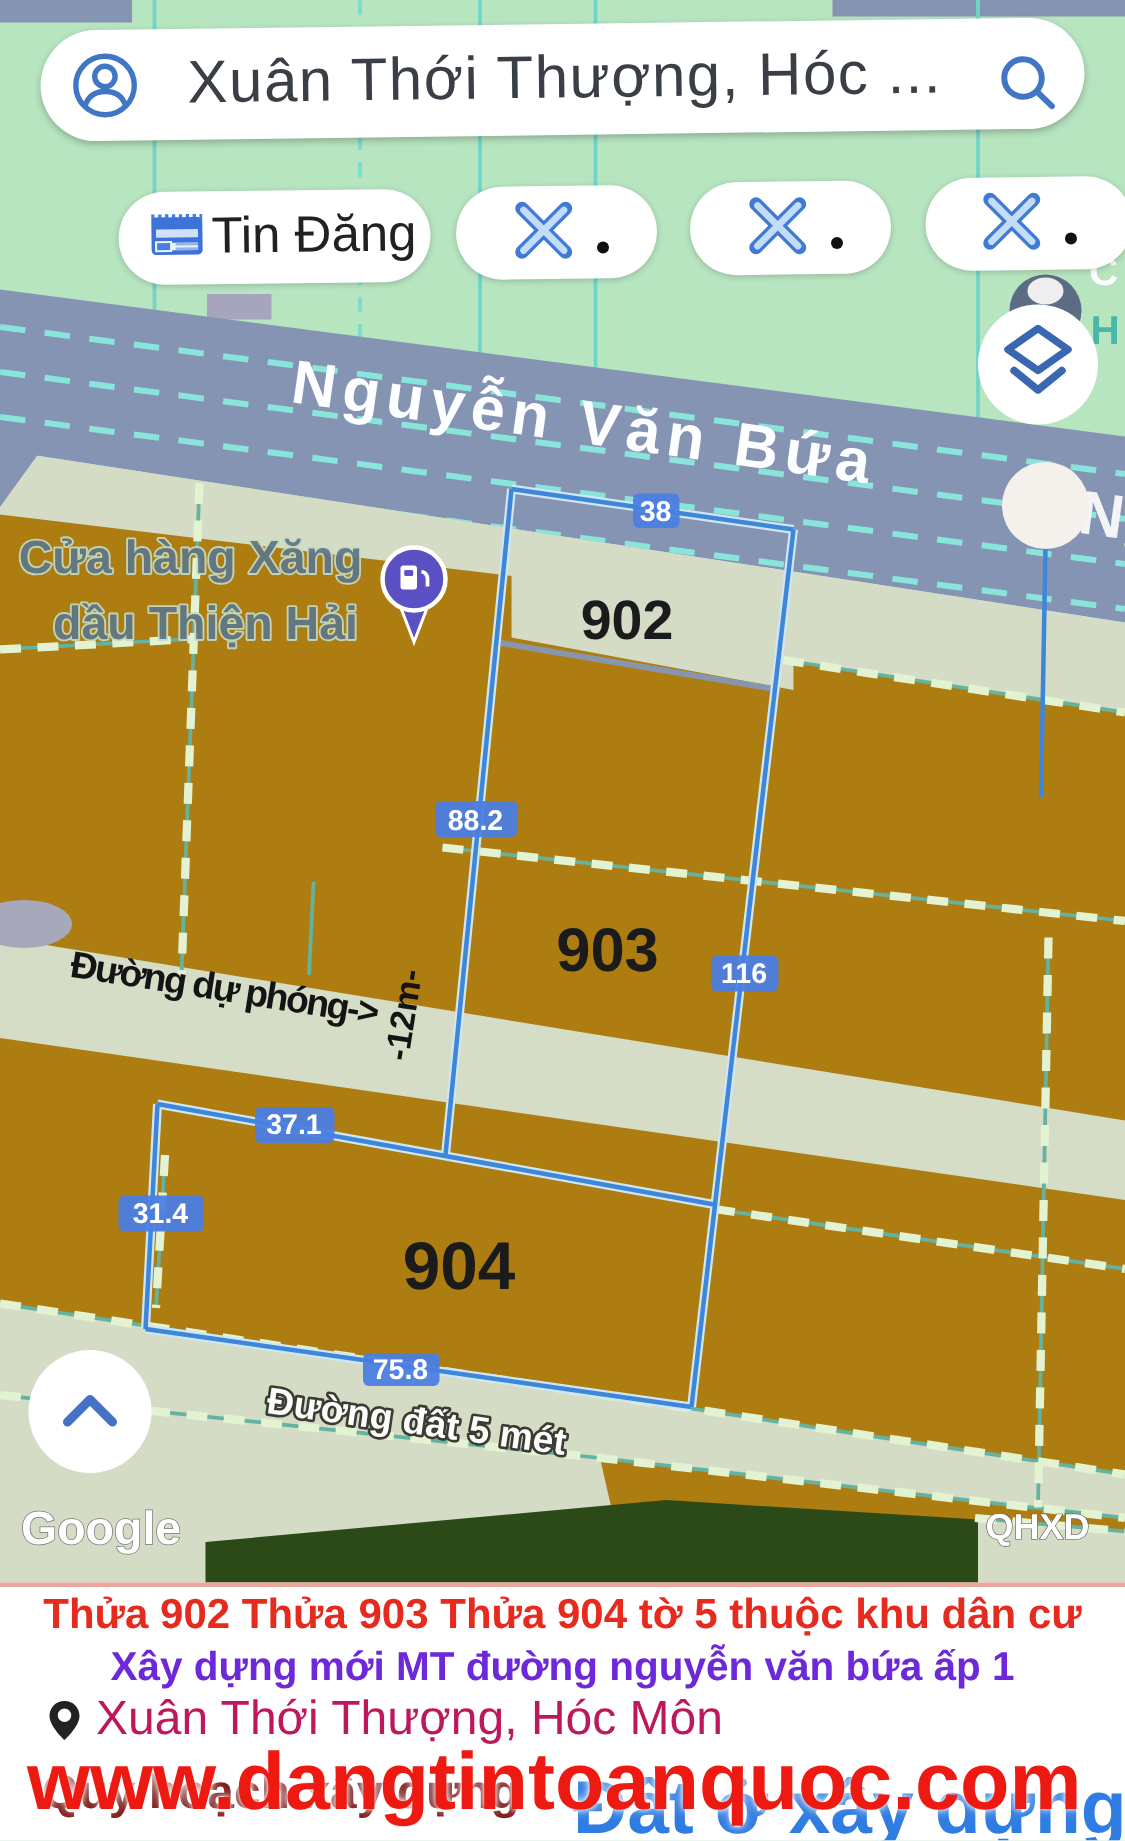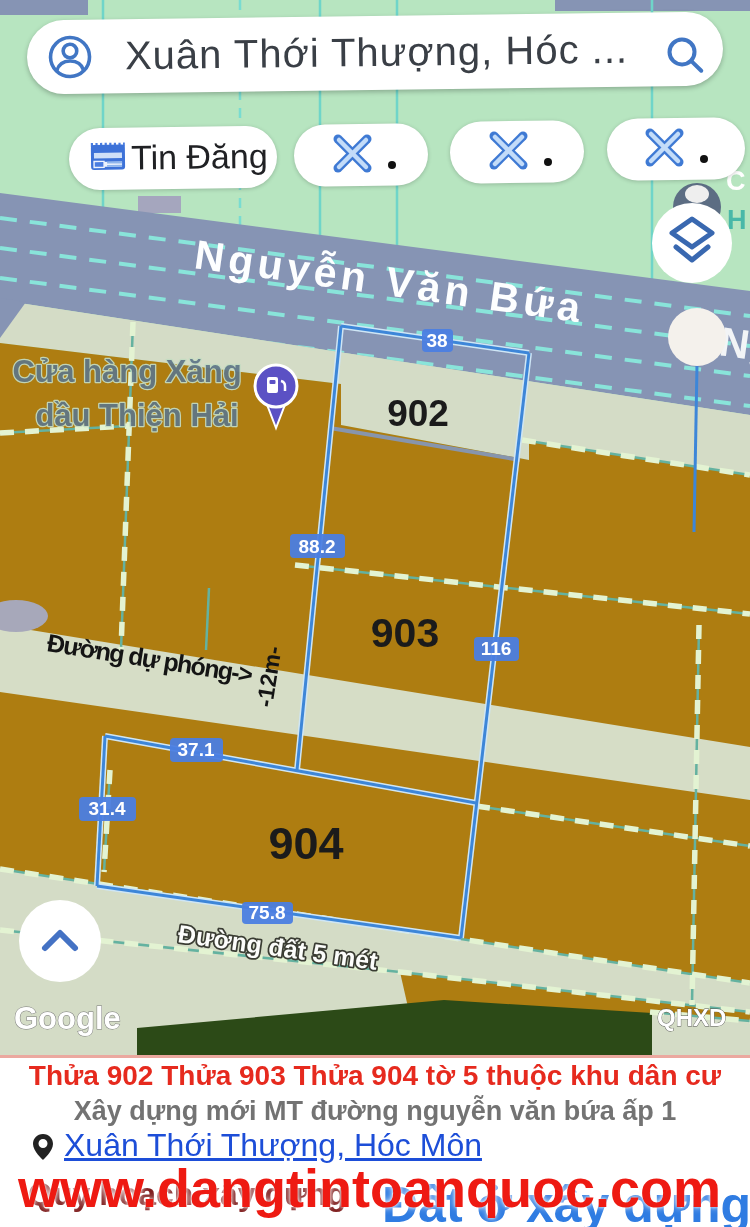--- a/index.html
+++ b/index.html
@@ -170,21 +170,21 @@
     <circle cx="23" cy="17" r="6.8" fill="none" stroke="#4176c4" stroke-width="3.6"></circle>
     <path d="M9.5,36.5 q3,-9.5 13.5,-9.5 q10.5,0 13.5,9.5" fill="none" stroke="#4176c4" stroke-width="3.6"></path>
   </svg>
   <div class="abs" style="left:98px;top:14px;font-size:40px;color:#3a3f46;letter-spacing:1px;">Xuân Thới Thượng, Hóc ...</div>
   <svg class="abs" width="44" height="44" viewBox="0 0 44 44" style="left:637px;top:22px">
     <circle cx="18" cy="18" r="12.5" fill="none" stroke="#4176c4" stroke-width="4"></circle>
     <path d="M27,27 L37,37" stroke="#4176c4" stroke-width="4" stroke-linecap="round"></path>
   </svg>
 </div>
 
-<div class="abs" style="left:0;top:0;width:682px;height:200px;pointer-events:none">
+<div class="abs" style="left:10px;top:0;width:682px;height:200px;pointer-events:none">
 
   <div class="abs" style="left:69px;top:127px;width:208px;height:62px;background:#fff;border-radius:31px;box-shadow:0 1px 4px rgba(0,0,0,0.2);transform:rotate(-0.7deg)">
     <svg class="abs" width="36" height="30" viewBox="0 0 36 30" style="left:21px;top:13px">
       <path d="M1,4 L35,4" stroke="#4a7de0" stroke-width="4" stroke-dasharray="2.2 2.4"></path>
       <rect x="1" y="4" width="34" height="25" rx="3" fill="#3d72d8"></rect>
       <rect x="4" y="12" width="28" height="5.5" fill="#cfe0f8"></rect>
       <rect x="4" y="21" width="28" height="5" fill="#edf3fd"></rect>
       <rect x="4" y="20.5" width="10" height="6" fill="#4a7de0" stroke="#edf3fd" stroke-width="1.4"></rect>
       <rect x="17" y="21" width="15" height="1.8" fill="#8fb6ec"></rect>
       <rect x="17" y="24.2" width="15" height="1.8" fill="#8fb6ec"></rect>
@@ -207,22 +207,22 @@
       </g>
       <circle cx="392" cy="165" r="4" fill="#111"></circle>
     </g>
     <use href="#tool1" x="156" y="-3"></use>
     <use href="#tool1" x="312" y="-6"></use>
   </svg>
 </div>
 
 <div class="abs" style="left:0;top:1055px;width:750px;height:172px;background:#fff;border-top:3px solid #eba89f;">
   <div class="abs" style="left:0;top:2px;width:750px;text-align:center;font-size:28px;font-weight:bold;color:#e62a1e;">Thửa 902 Thửa 903 Thửa 904 tờ 5 thuộc khu dân cư</div>
-  <div class="abs" style="left:0;top:38px;width:750px;text-align:center;font-size:27px;font-weight:bold;color:#737373;">Xây dựng mới MT đường nguyễn văn bứa ấp 1</div>
+  <div class="abs" style="left:0;top:38px;width:750px;text-align:center;font-size:27px;font-weight:bold;color:#6d28d9;">Xây dựng mới MT đường nguyễn văn bứa ấp 1</div>
   <svg class="abs" width="26" height="30" viewBox="0 0 26 30" style="left:30px;top:74px">
     <path d="M13,2 C7,2 3,6.5 3,12 C3,19 13,28 13,28 C13,28 23,19 23,12 C23,6.5 19,2 13,2 Z M13,16 a4.5,4.5 0 1 1 0,-9 a4.5,4.5 0 1 1 0,9 Z" fill="#222"></path>
   </svg>
-  <div class="abs" style="left:64px;top:69px;font-size:32px;color:#1d4ed8;text-decoration:underline;">Xuân Thới Thượng,&nbsp;Hóc Môn</div>
+  <div class="abs" style="left:64px;top:69px;font-size:32px;color:#be185d;">Xuân Thới Thượng,&nbsp;Hóc Môn</div>
   <div class="abs" style="left:28px;top:118px;font-size:32px;font-weight:bold;color:#7f1d1d;">Quy hoạch xây dựng</div>
   <div class="abs" style="left:382px;top:118px;font-size:50px;font-weight:bold;color:#2f7ce2;white-space:nowrap;">Đất ở xây dựng mới</div>
   <div class="abs" style="left:8px;top:99px;width:742px;font-size:54px;font-weight:bold;color:#ee1a12;white-space:nowrap;text-shadow:0 0 7px rgba(255,255,255,0.95), 0 0 3px rgba(255,255,255,0.85);margin-left:10px;">www.dangtintoanquoc.com</div>
 </div>
 </div>
 
 </body></html>

